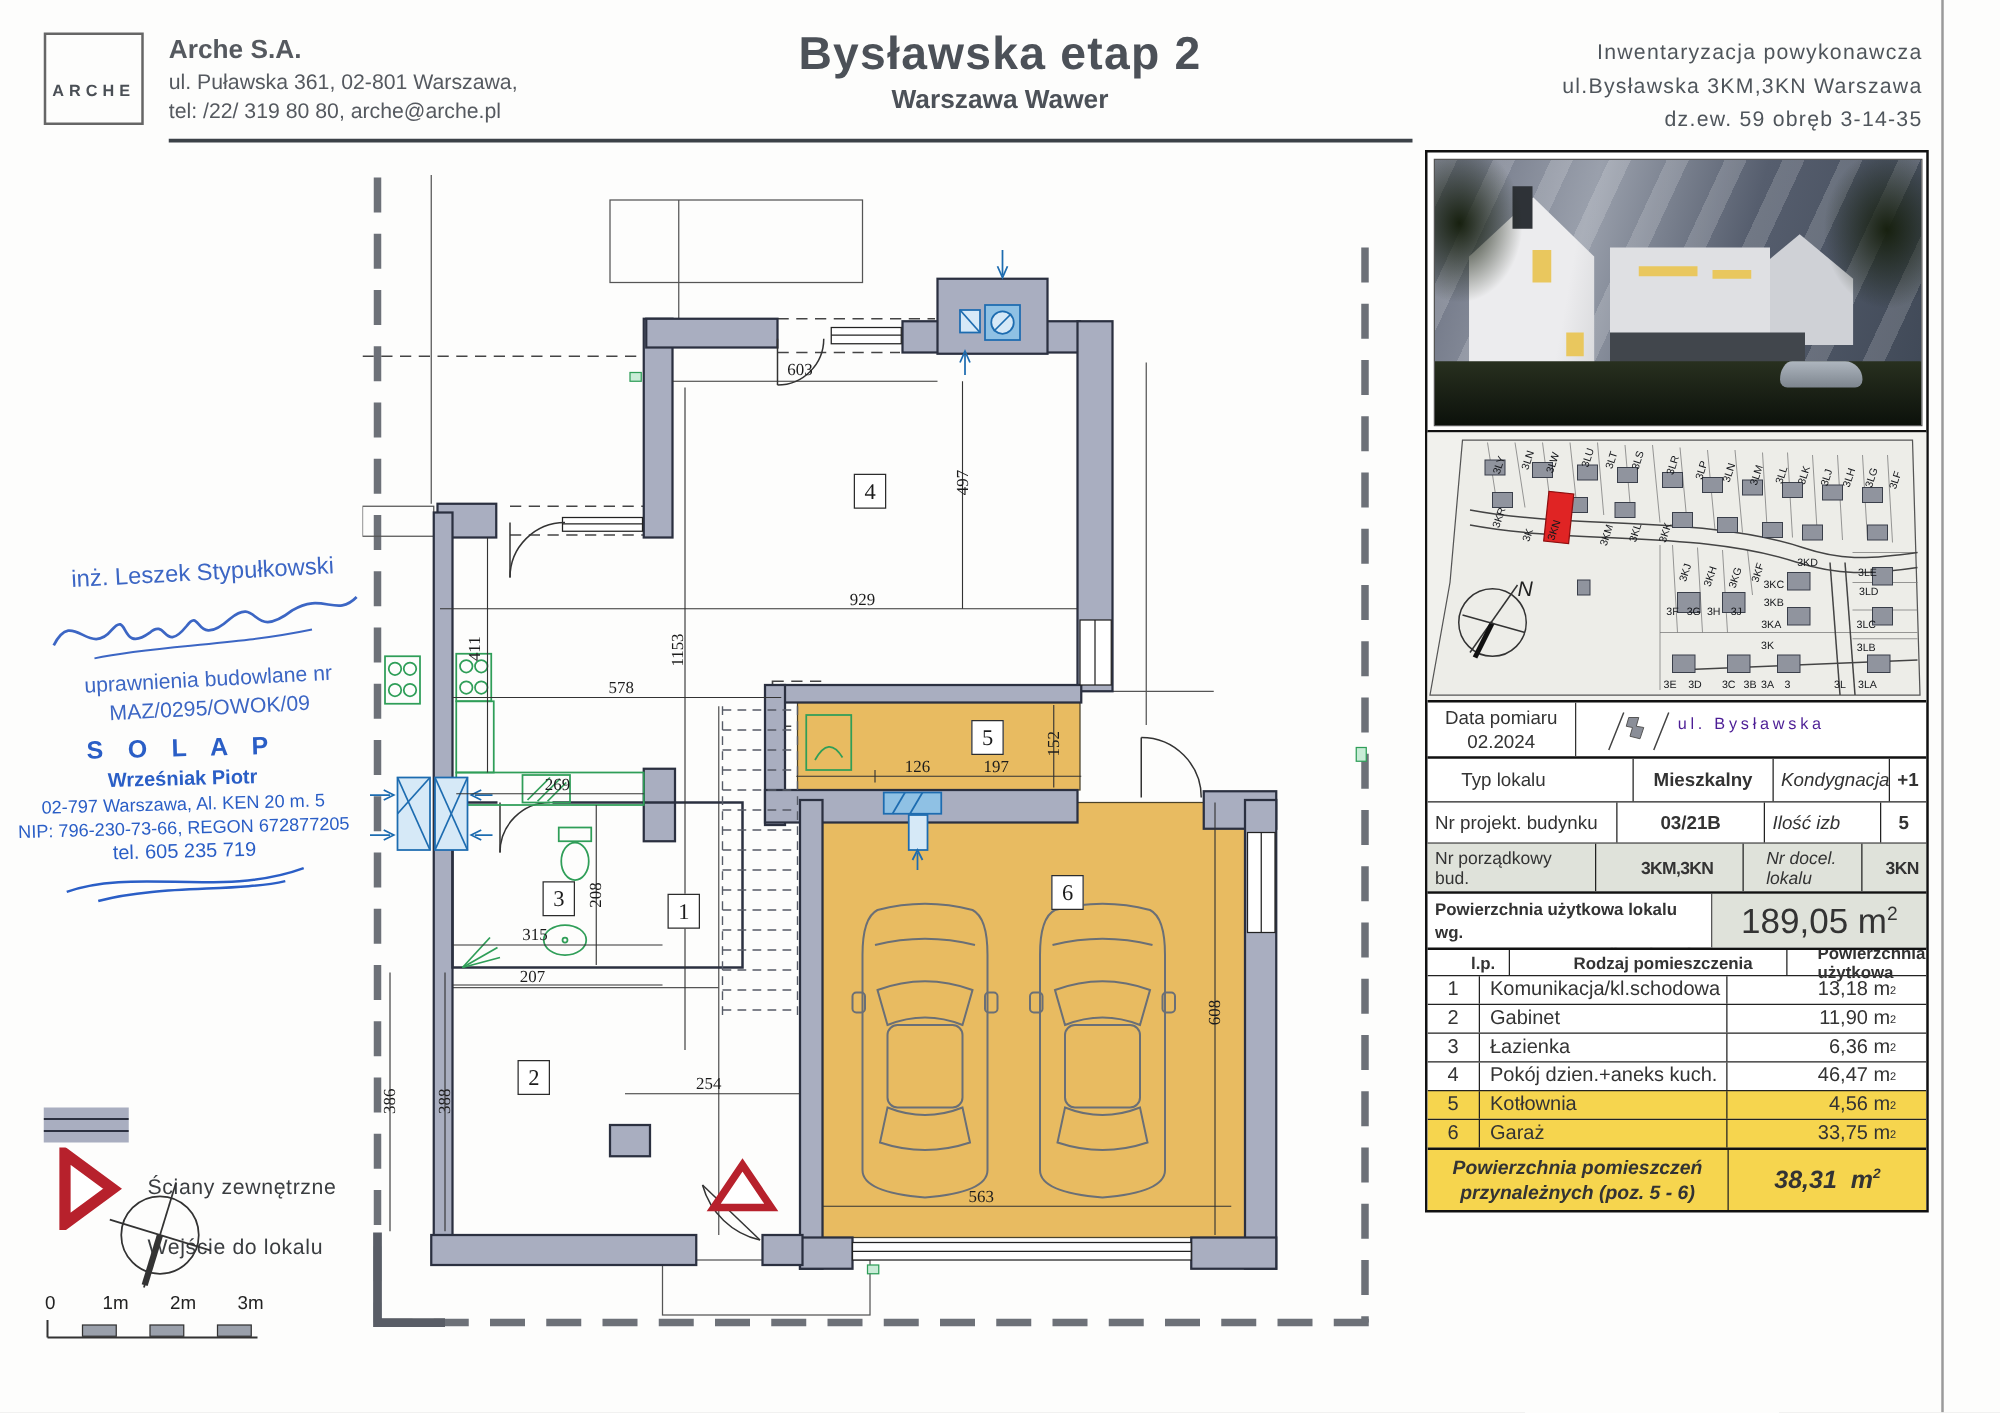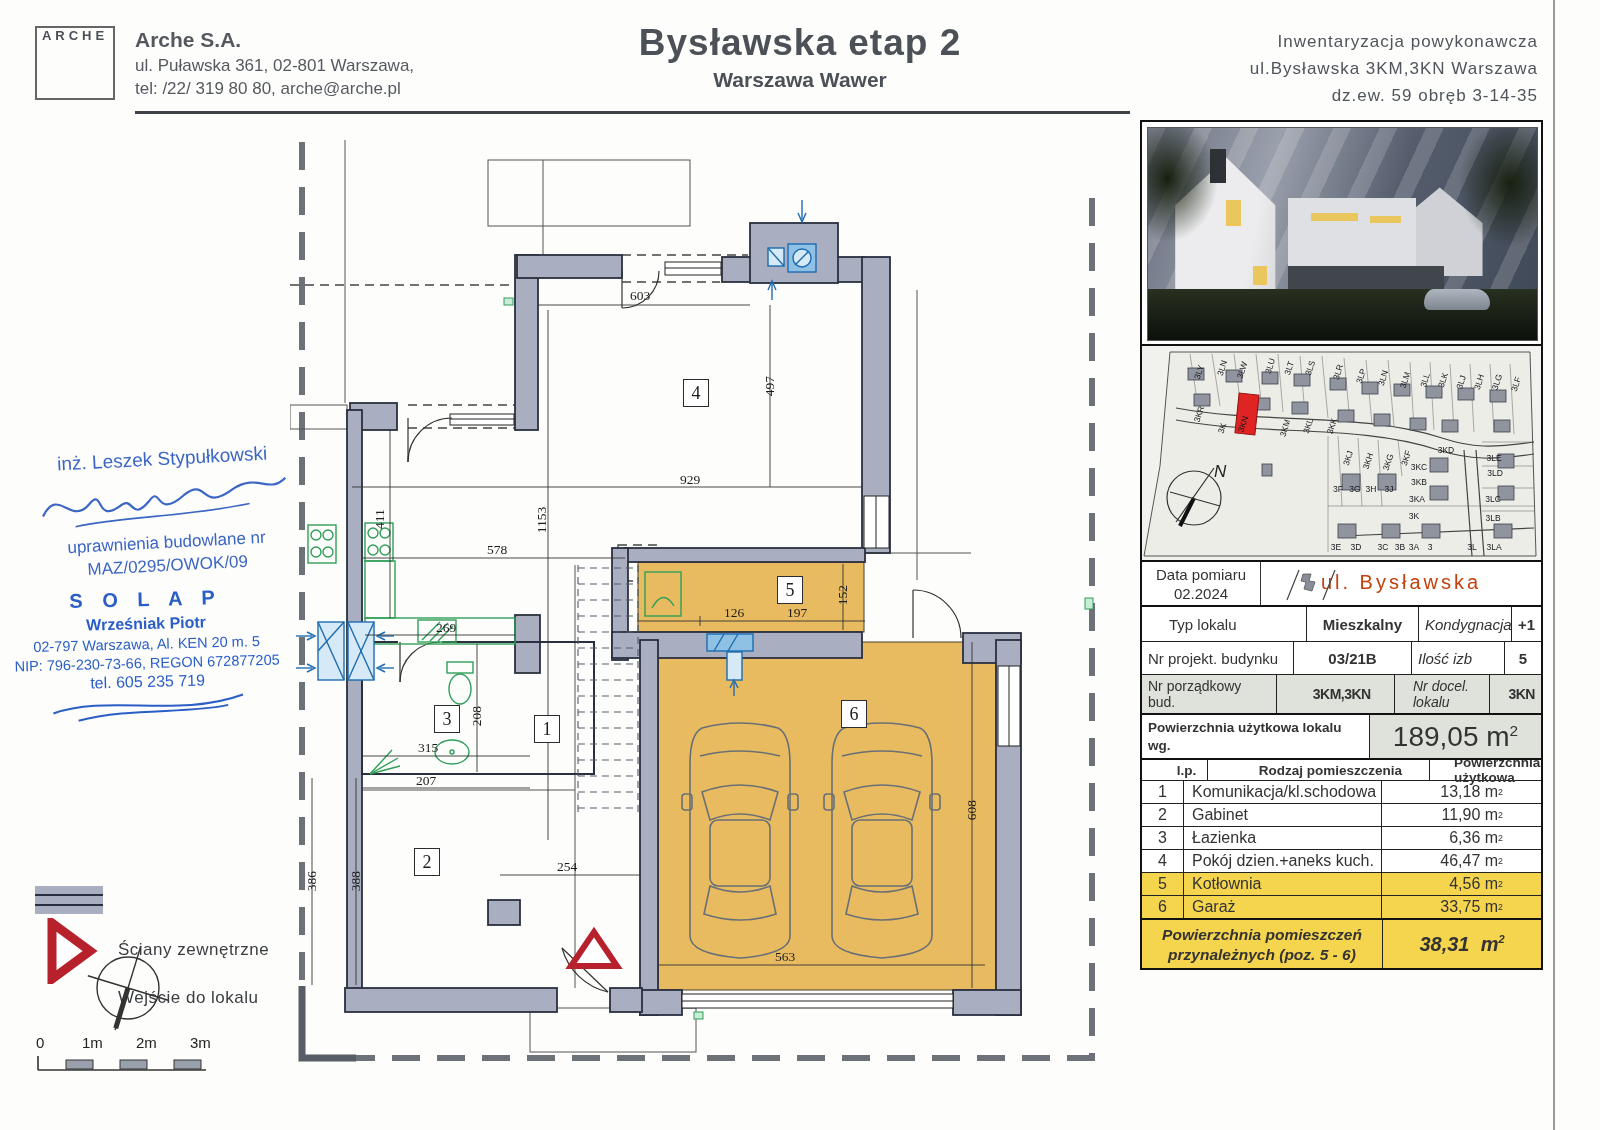--- a/index.html
+++ b/index.html
@@ -1,20 +1,20 @@
 <!DOCTYPE html>
 <html><head>
 <meta charset="utf-8">
 <style>
   html,body{margin:0;padding:0;background:#e8e8e8;}
   #page{position:relative;width:1600px;height:1130px;background:#fdfdfc;overflow:hidden;
         font-family:"Liberation Sans",sans-serif;color:#333;}
   .abs{position:absolute;}
   
-  .logo-box{left:35px;top:26px;width:80px;height:74px;border:2px solid #666;display:flex;align-items:flex-start;justify-content:center;padding-bottom:18px;box-sizing:border-box;}
+  .logo-box{left:35px;top:26px;width:80px;height:74px;border:2px solid #666;display:flex;align-items:flex-end;justify-content:center;padding-bottom:18px;box-sizing:border-box;}
   .logo-box span{font-size:13px;font-weight:bold;letter-spacing:4px;color:#4a4f55;}
   .company{left:135px;top:28px;color:#55595f;}
   .company .c1{font-size:21px;font-weight:bold;margin-bottom:4px;}
   .company .c2{font-size:17px;margin-bottom:3px;}
   .title{left:420px;top:22px;width:760px;text-align:center;color:#4c5158;}
   .title .t1{font-size:37px;font-weight:bold;letter-spacing:1px;}
   .title .t2{font-size:21px;font-weight:bold;margin-top:4px;}
   .hdr-right{left:1050px;top:28px;width:488px;text-align:right;color:#4f555b;font-size:17px;line-height:1.6;letter-spacing:1px;}
   .hr-line{left:135px;top:111px;width:995px;height:3px;background:#3c4248;}
   .scan-edge{left:1553px;top:0;width:2px;height:1130px;background:#9a9a9a;}
@@ -58,21 +58,21 @@
   .ph-car{position:absolute;right:12%;bottom:14%;width:17%;height:10%;background:linear-gradient(#aeb6bf,#7d858e);border-radius:10px 14px 6px 6px/70% 70% 30% 30%;z-index:4;}
   .ph-tree{position:absolute;width:26%;height:60%;background:radial-gradient(closest-side,#17200f,transparent);z-index:3;}
   
   .map{height:216px;background:#f1f1ed;}
   .plot{position:absolute;font-size:8.5px;color:#16181c;transform:translate(-50%,-50%) rotate(-72deg);white-space:nowrap;}
   .plot.h0{transform:translate(-50%,-50%);}
   .north{position:absolute;left:72px;top:116px;font-size:17px;font-style:italic;color:#222;}
   
   .datarow{height:45px;display:flex;}
   .datarow .dcell{width:118px;border-right:1.5px solid #333;font-size:15px;text-align:center;padding-top:4px;line-height:1.25;}
-  .datarow .street{flex:1;text-align:center;font-size:20px;letter-spacing:3px;padding-top:9px;color:#c2410c;position:relative;}
+  .datarow .street{flex:1;text-align:center;font-size:13px;letter-spacing:3px;padding-top:9px;color:#4c1d95;position:relative;}
   .street svg{position:absolute;left:8px;top:4px;}
   
   .note{height:85px;padding:3px 7px;font-size:15.3px;line-height:1.3;color:#222;letter-spacing:.1px;}
   
   .irow{display:flex;border-bottom:1.5px solid #222;box-sizing:border-box;}
   .irow:last-child{border-bottom:none;gap:12px;}
   .irow .ic{border-right:1.5px solid #222;box-sizing:border-box;display:flex;align-items:center;padding:0 6px;font-size:15px;}
   .irow .ic:last-child{border-right:none;}
   .ic.w1{width:152px;} .ic.w2{width:118px;justify-content:center;} .ic.w3{width:93px;font-style:italic;} .ic.w4{flex:1;justify-content:center;}
   .irow.r1{height:35px;padding-left:21px;} .irow.r2{height:33px;} .irow.r3{height:38px;background:#dfe2da;}
@@ -86,21 +86,21 @@
   
   .lhead{height:20px;display:flex;font-size:13.5px;font-weight:bold;}
   .lhead div{border-right:1.5px solid #222;box-sizing:border-box;display:flex;align-items:center;justify-content:center;margin-left:24px;}
   .lhead div:last-child{border-right:none;}
   .cl1{width:42px;} .cl2{width:198px;} .cl3{flex:1;}
   .lrow{height:23px;display:flex;border-top:1.5px solid #222;box-sizing:border-box;font-size:16px;}
   .lrow div{border-right:1.5px solid #222;box-sizing:border-box;display:flex;align-items:center;}
   .lrow div:last-child{border-right:none;}
   .lrow .c1{width:42px;justify-content:center;}
   .lrow .c2{width:198px;padding-left:8px;}
-  .lrow .c3{flex:1;justify-content:flex-end;padding-right:38px;}
+  .lrow .c3{flex:1;justify-content:flex-end;padding-right:24px;}
   .lrow.hl{background:#f6d54e;}
   .summary{height:48px;display:flex;background:#f6d54e;border-top:2px solid #111;}
   .sumlbl{width:241px;border-right:1.5px solid #222;box-sizing:border-box;text-align:center;font-size:15.5px;font-weight:bold;font-style:italic;padding-top:5px;line-height:1.3;}
   .sumval{flex:1;display:flex;align-items:center;justify-content:center;font-size:20px;font-weight:bold;font-style:italic;}
 </style>
 </head>
 <body>
 
 <div id="page">
 

